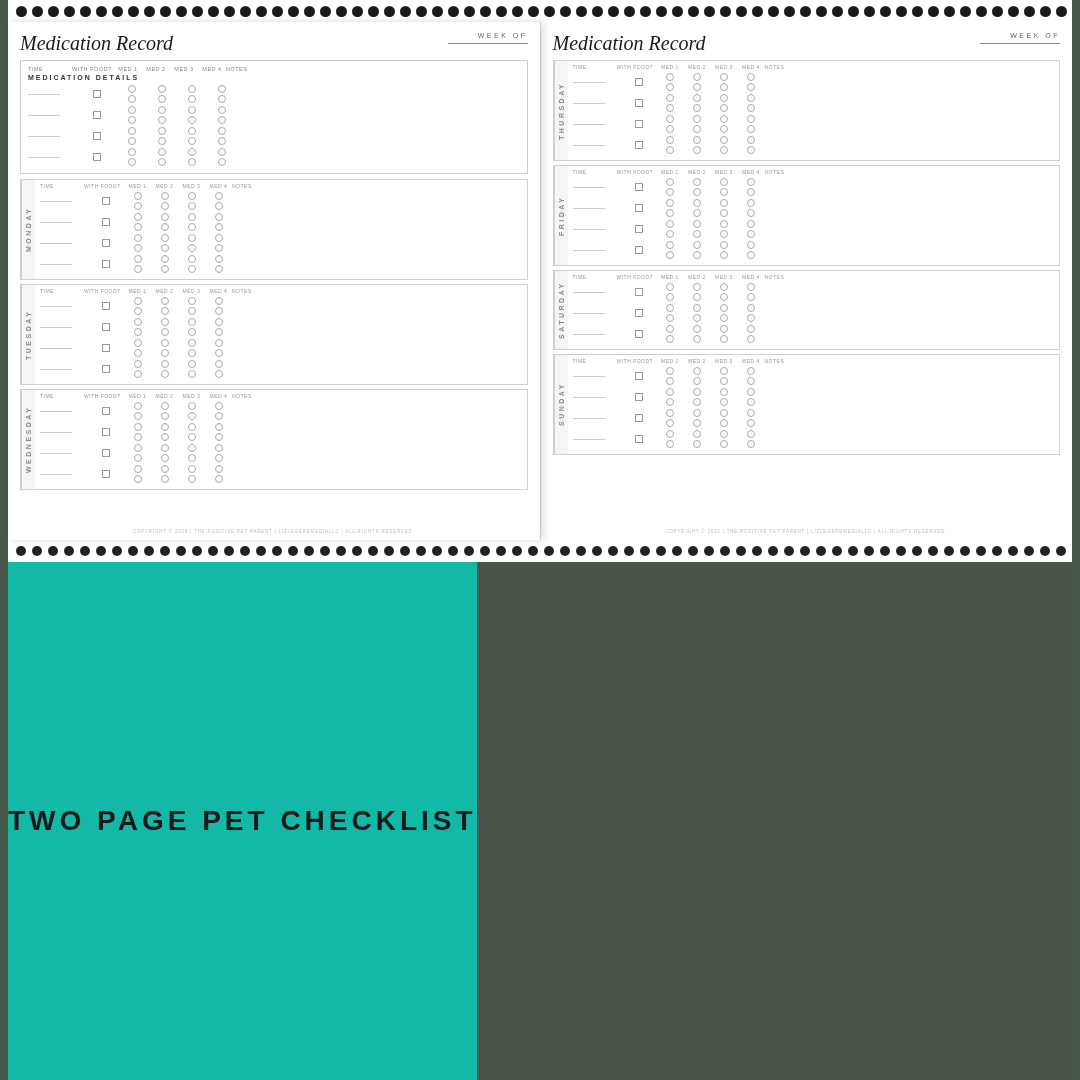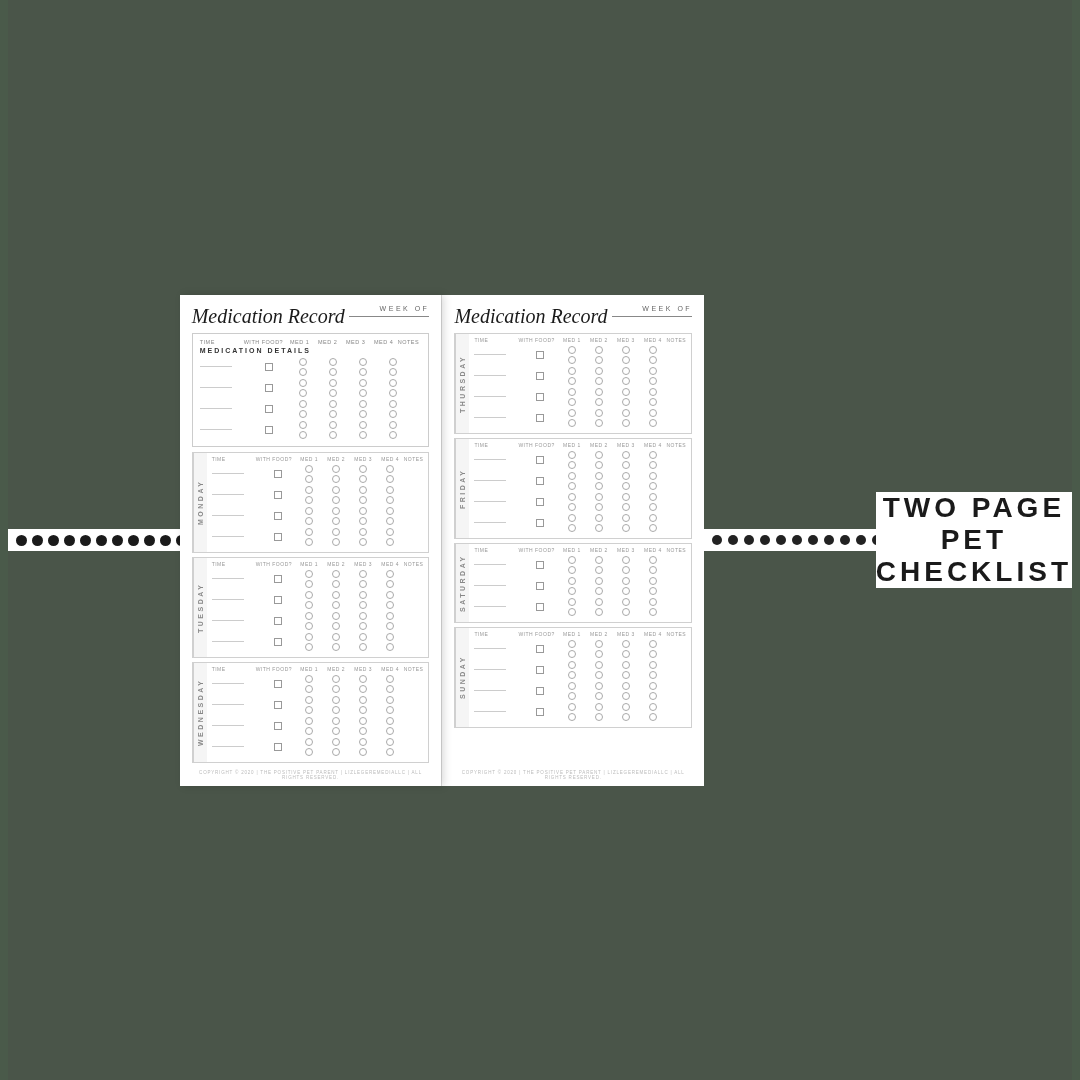--- a/index.html
+++ b/index.html
@@ -30,22 +30,22 @@
       position: relative;
       z-index: 1;
     }
 
     
     .full-layout {
       width: 1064px;
       height: 1080px;
       background: #4a5549;
       display: flex;
-      flex-direction: row;
-      align-items: center;
+      flex-direction: column;
+      align-items: flex-start;
       position: relative;
     }
 
     .dotted-strip {
       width: 100%;
       height: 22px;
       background: white;
       display: flex;
       align-items: center;
       padding: 0 8px;
@@ -93,21 +93,21 @@
       padding: 0 8px;
       flex-wrap: nowrap;
       overflow: hidden;
     }
 
     .caption-area {
       flex: 1;
       display: flex;
       align-items: center;
       justify-content: center;
-      background: #ffffff;
+      background: #14b8a6;
     }
 
     .caption-text {
       font-size: 28px;
       font-weight: 900;
       letter-spacing: 4px;
       color: #1a1a1a;
       text-align: center;
     }
 

